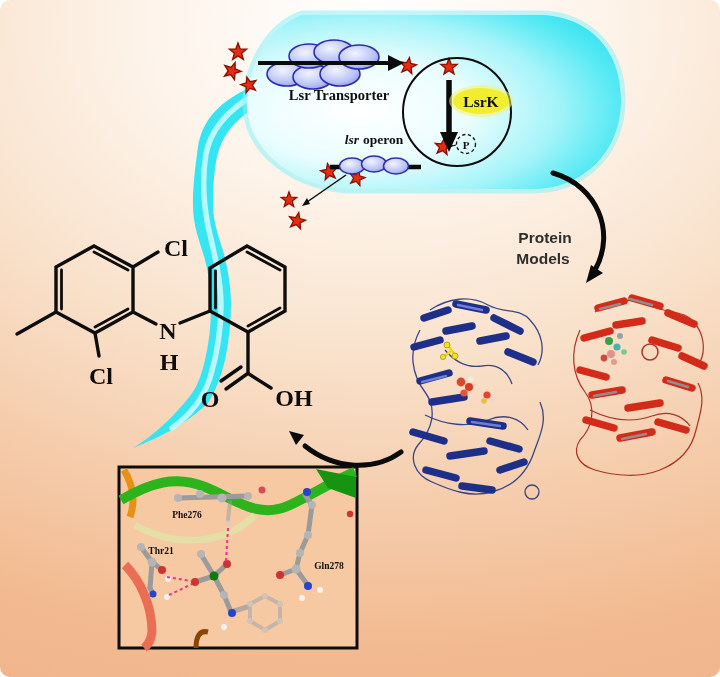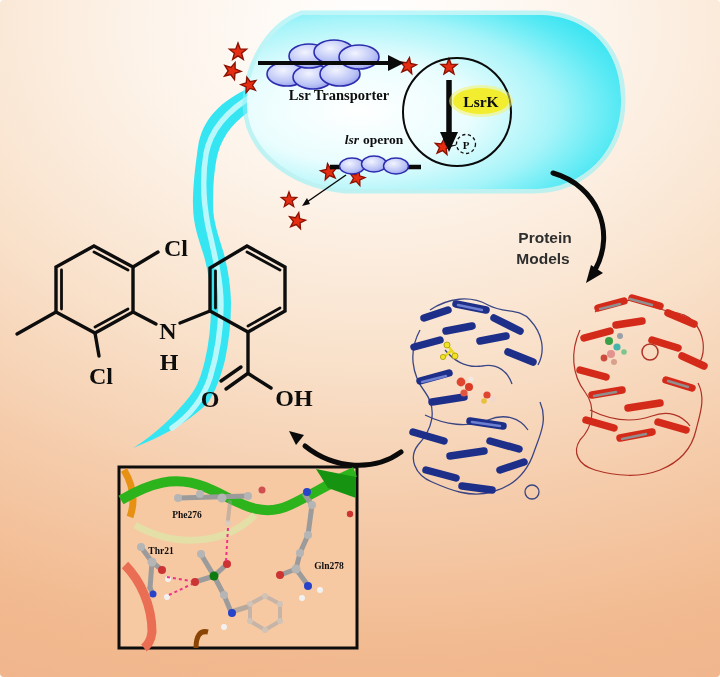--- a/index.html
+++ b/index.html
@@ -1,19 +1,19 @@
 <!DOCTYPE html>
 <html><head>
 <meta charset="utf-8">
 <style>
   html,body{margin:0;padding:0;background:#ffffff;}
   .canvas{
     position:relative;
     width:720px;height:677px;
-    border-radius:4px;
+    border-radius:10px;
     overflow:hidden;
     background:radial-gradient(ellipse 150% 115% at 52% 4%,
       #ffffff 0%, #fdf3e9 22%, #f9e2cc 42%, #f5ccab 62%, #f2ba90 80%, #efb189 100%);
     font-family:"Liberation Serif", serif;
   }
   svg{position:absolute;left:0;top:0;}
   .serifB{font-family:"Liberation Serif",serif;font-weight:bold;fill:#0d0d0d;}
   .sansB{font-family:"Liberation Sans",sans-serif;font-weight:bold;fill:#2e2e2e;}
 </style>
 </head>

